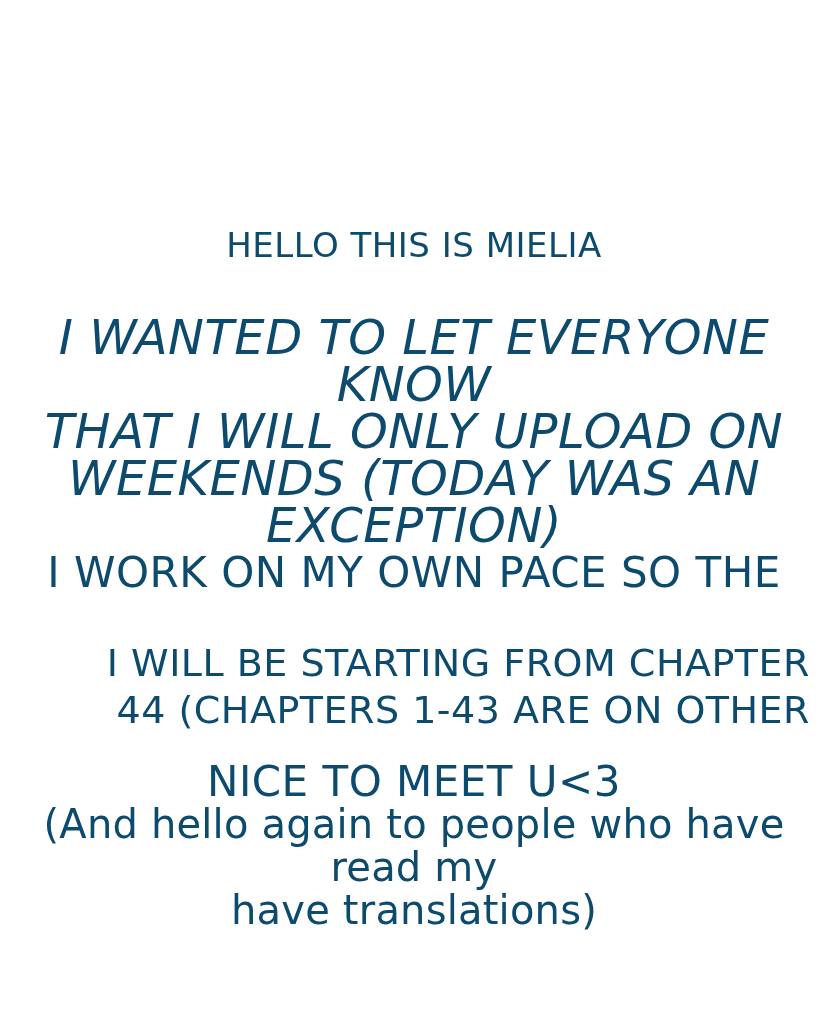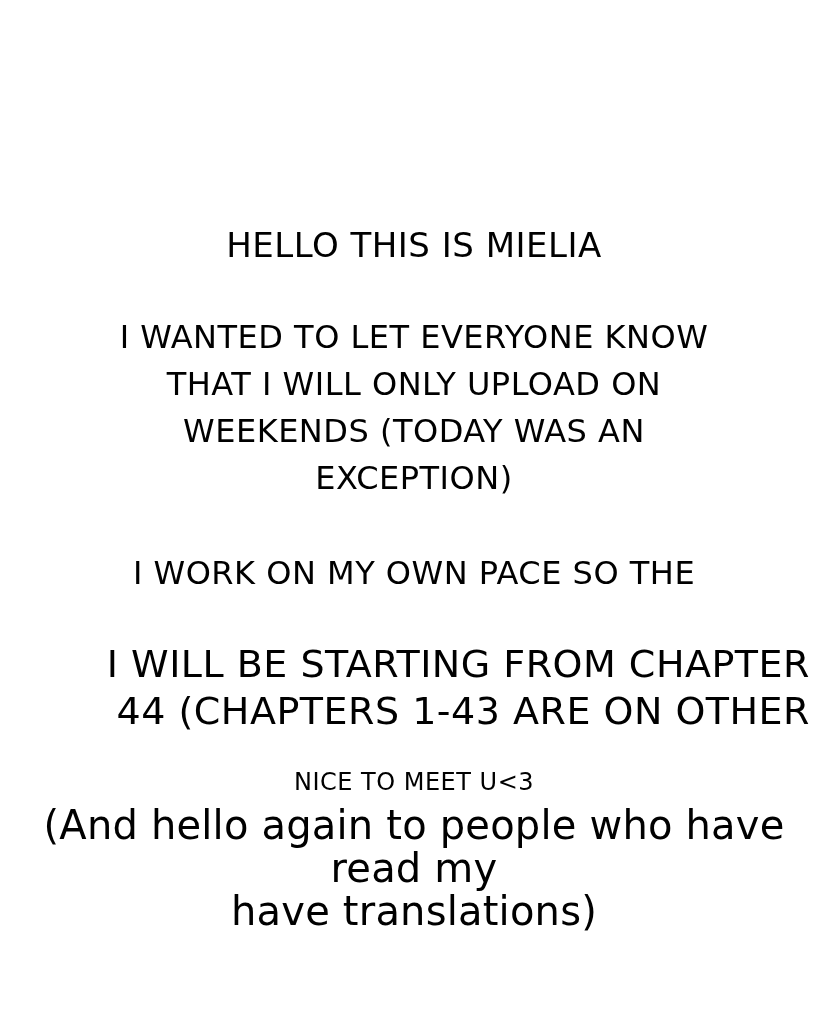--- a/index.html
+++ b/index.html
@@ -31,50 +31,50 @@
     text-align: center;
   }
   .block {
     margin: 0;
   }
   .line {
     display: block;
     font-family: "DejaVu Sans", sans-serif;
     font-weight: 400;
     letter-spacing: 0.5px;
-    color: #000000;
+    color: #0c4a6e;
   }
   
   .caps {
     font-variant: normal;
     text-transform: uppercase;
   }
   .greeting .line {
     font-size: 34px;
     line-height: 46px;
   }
   .gap-1 { height: 46px; }
   .gap-2 { height: 44px; }
   .gap-3 { height: 26px; }
   .para-a .line {
-    font-size: 32px;
+    font-size: 48px;
     line-height: 47px;
+    font-style: italic;
   }
   .para-b .line {
-    font-size: 32px;
+    font-size: 42px;
     line-height: 47px;
-    margin-top: 48px;
   }
   .para-c .line {
     font-size: 38px;
     line-height: 47px;
     text-align: right;
   }
   .closing .line {
-    font-size: 24px;
+    font-size: 42px;
     line-height: 43px;
   }
   .mixed .line {
     font-size: 40px;
     line-height: 43px;
     text-transform: none;
     letter-spacing: 0.2px;
   }
 </style>
 </head>

